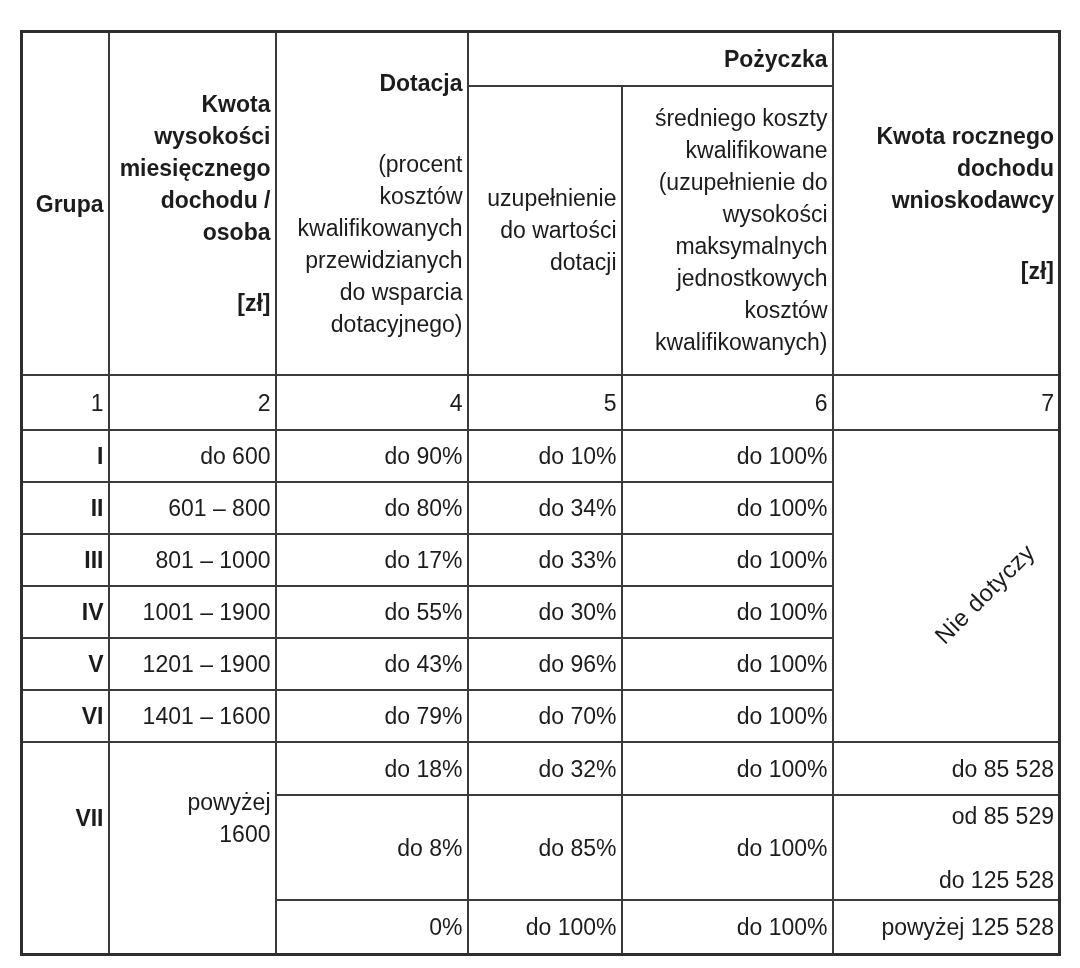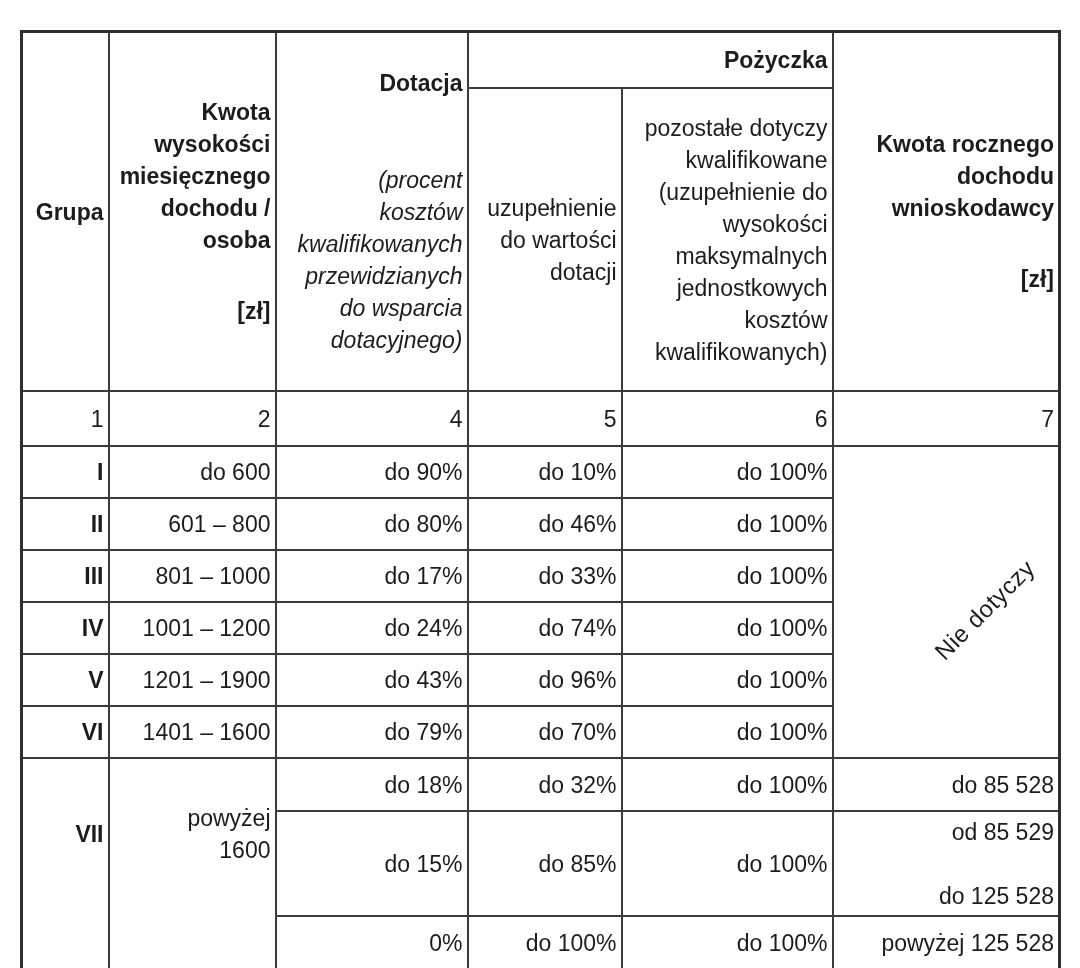--- a/index.html
+++ b/index.html
@@ -26,21 +26,21 @@
     text-align: right;
     vertical-align: middle;
     padding: 2px 4px;
     font-size: 23px;
     line-height: 32px;
     white-space: pre-line;
     overflow: hidden;
   }
   .b { font-weight: bold; }
   .unit { margin-top: 7px; font-weight: bold; }
-  .dsub { margin-top: 33px; font-weight: normal; font-style: italic; }
+  .dsub { margin-top: 17px; font-weight: normal; }
   tr.rh1  { height: 52px; }
   tr.rh2  { height: 276px; }
   tr.rnum { height: 55px; }
   tr.rdata{ height: 52px; }
   tr.r7a  { height: 53px; }
   tr.r7b  { height: 105px; }
   tr.r7c  { height: 54px; }
   td.vii { padding-bottom: 62px; }
   td.nd { position: relative; }
   td.nd .ndrot {
@@ -90,21 +90,21 @@
 dochodu
 wnioskodawcy</div>
         <div class="unit">[zł]</div>
       </td>
     </tr>
 
     <tr class="rh2">
       <td>uzupełnienie
 do wartości
 dotacji</td>
-      <td>pozostałe dotyczy
+      <td>średniego koszty
 kwalifikowane
 (uzupełnienie do
 wysokości
 maksymalnych
 jednostkowych
 kosztów
 kwalifikowanych)</td>
     </tr>
 
     <tr class="rnum">
@@ -124,37 +124,37 @@
       <td>do 100%</td>
       <td class="nd" rowspan="6">
         <span class="ndrot">Nie dotyczy</span>
       </td>
     </tr>
 
     <tr class="rdata">
       <td class="b">II</td>
       <td>601 – 800</td>
       <td>do 80%</td>
-      <td>do 46%</td>
+      <td>do 34%</td>
       <td>do 100%</td>
     </tr>
 
     <tr class="rdata">
       <td class="b">III</td>
       <td>801 – 1000</td>
       <td>do 17%</td>
       <td>do 33%</td>
       <td>do 100%</td>
     </tr>
 
     <tr class="rdata">
       <td class="b">IV</td>
-      <td>1001 – 1200</td>
-      <td>do 24%</td>
-      <td>do 74%</td>
+      <td>1001 – 1900</td>
+      <td>do 55%</td>
+      <td>do 30%</td>
       <td>do 100%</td>
     </tr>
 
     <tr class="rdata">
       <td class="b">V</td>
       <td>1201 – 1900</td>
       <td>do 43%</td>
       <td>do 96%</td>
       <td>do 100%</td>
     </tr>
@@ -171,21 +171,21 @@
       <td class="b vii" rowspan="3">VII</td>
       <td class="vii" rowspan="3">powyżej
 1600</td>
       <td>do 18%</td>
       <td>do 32%</td>
       <td>do 100%</td>
       <td>do 85 528</td>
     </tr>
 
     <tr class="r7b">
-      <td>do 15%</td>
+      <td>do 8%</td>
       <td>do 85%</td>
       <td>do 100%</td>
       <td>od 85 529
 
 do 125 528</td>
     </tr>
 
     <tr class="r7c">
       <td>0%</td>
       <td>do 100%</td>

